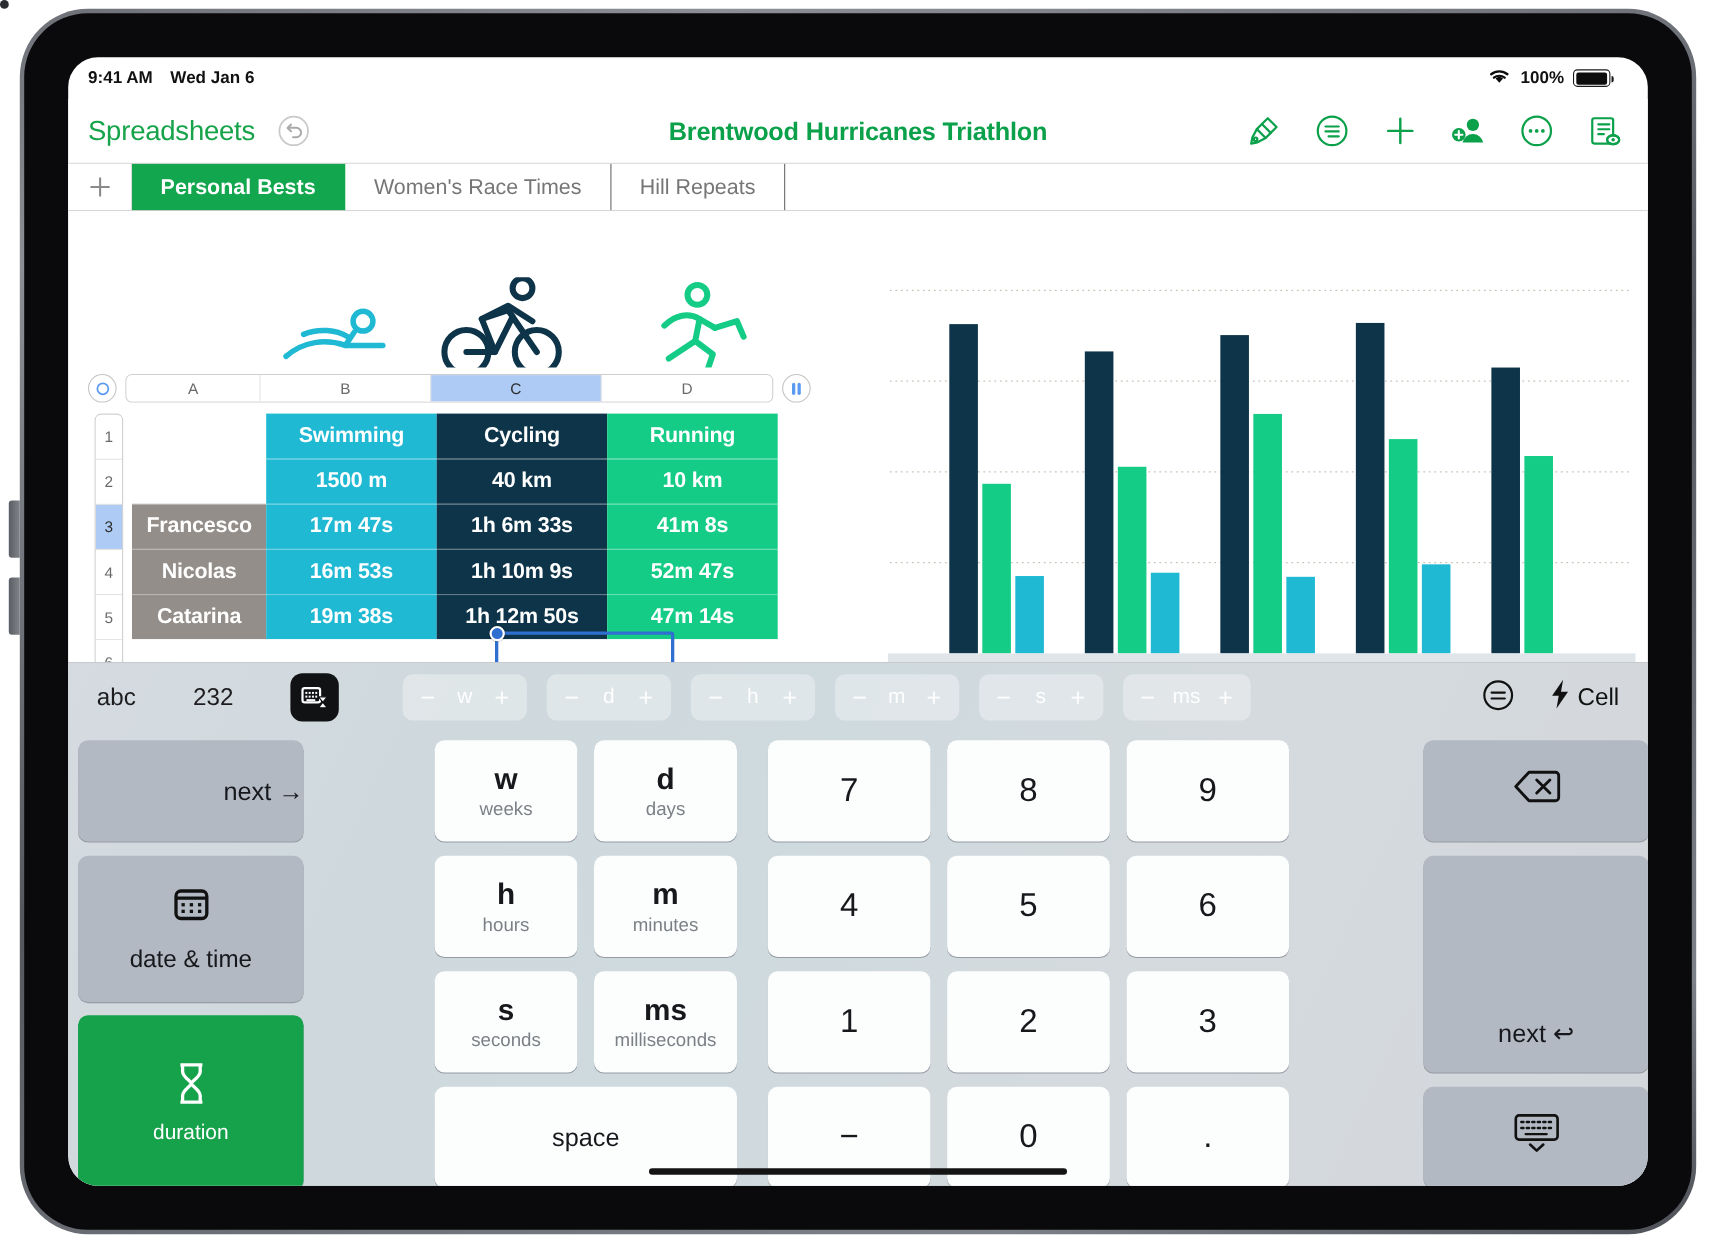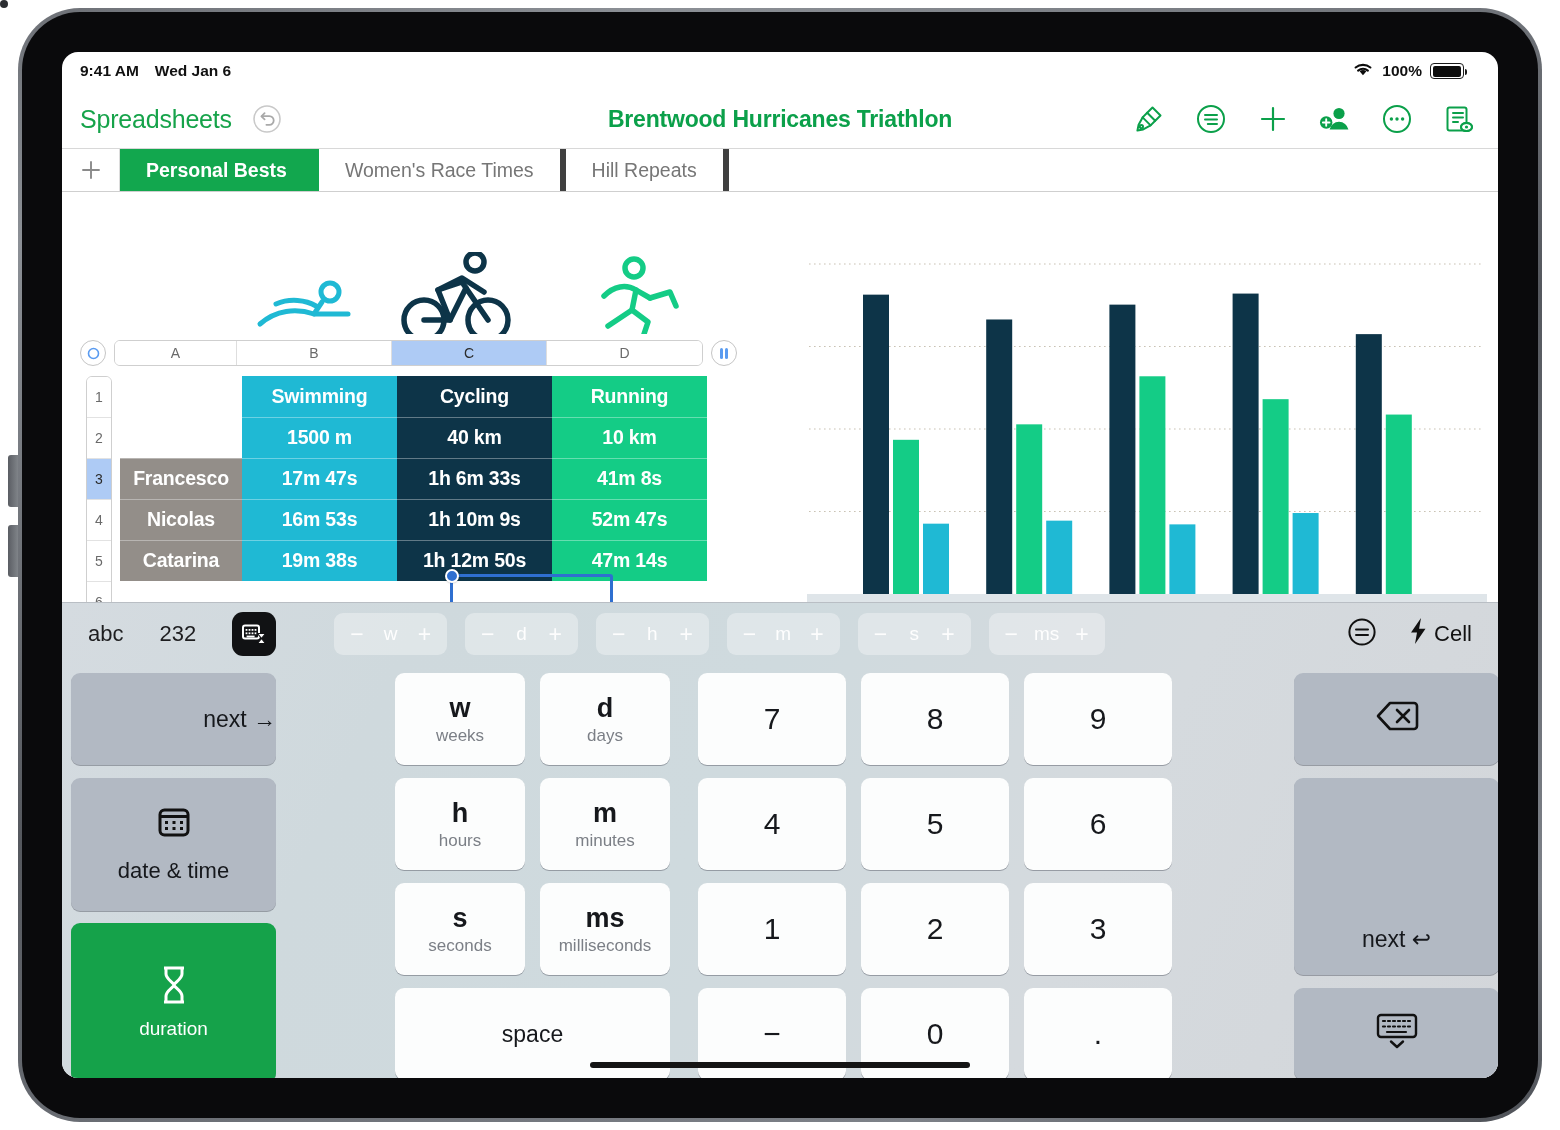--- a/index.html
+++ b/index.html
@@ -20,21 +20,21 @@
   }
   #device-bezel {
     position: absolute; left: 22px; top: 12px;
     width: 1516px; height: 1106px;
     border-radius: 58px;
     background: #0a0a0c;
   }
   #screen {
     position: absolute; left: 62px; top: 52px;
     width: 1436px; height: 1026px;
-    border-radius: 16px;
+    border-radius: 27px;
     background: #ffffff;
     overflow: hidden;
   }
   
   .side-btn { position:absolute; background: linear-gradient(90deg,#5a5d63,#808489); border-radius:2px; }
   #vol-up   { left: 8px; top: 455px; width: 10px; height: 52px; border-radius:3px 0 0 3px;}
   #vol-down { left: 8px; top: 525px; width: 10px; height: 52px; border-radius:3px 0 0 3px;}
   #mic-dot  { left: 32px; top: 440px; width: 8px; height: 8px; border-radius:50%; background:#2b2d31;}
 
   
@@ -74,21 +74,21 @@
     border-top:1px solid #d8d8d8; border-bottom:1px solid #cfcfcf;
     background:#fbfbfb;
   }
   #tab-add {
     width:58px; display:flex; align-items:center; justify-content:center;
     border-right:1px solid #dcdcdc; background:#fff; color:#8a8a8a;
   }
   .sheet-tab {
     display:flex; align-items:center; justify-content:center;
     padding:0 26px; font-size:19.5px; color:#767676;
-    border-right:6px solid #404040; background:#fff; white-space:nowrap;
+    border-right:1px solid #404040; background:#fff; white-space:nowrap;
   }
   .sheet-tab.active { background:#12a74e; color:#fff; font-weight:bold; border-right-color:#12a74e; }
   #tab-filler { flex:1; background:#fff; }
 
   
   #canvas { position:absolute; left:0; top:140px; width:1436px; height:410px; background:#fff; overflow:hidden; }
 
   
   #sport-icons { position:absolute; left:190px; top:60px; width:450px; height:82px; }
 
@@ -155,21 +155,21 @@
   
   #keyboard {
     position:absolute; left:0; top:550px; width:1436px; height:476px;
     background: linear-gradient(115deg,#d5dbe0 0%,#cfd9dd 22%,#cfdade 45%,#d5dade 70%,#d3d6da 100%);
     border-top:1px solid #b9bec4;
   }
   #kb-toolbar {
     position:absolute; left:0; top:0; width:1436px; height:62px;
     display:flex; align-items:center; padding:0 26px;
   }
-  #kb-tb-left { display:flex; align-items:center; gap:36px; }
+  #kb-tb-left { display:flex; align-items:center; gap:52px; }
   .kb-mode { font-size:22px; color:#1d1d1f; }
   #kb-duration-toggle {
     width:44px; height:44px; border-radius:11px; background:#111214;
     display:flex; align-items:center; justify-content:center;
   }
   #kb-steppers { display:flex; align-items:center; gap:18px; margin-left:58px; }
   .stepper {
     height:42px; border-radius:9px; background:rgba(255,255,255,0.34);
     display:flex; align-items:center; justify-content:center; gap:16px;
     padding:0 16px; color:#fefefe; font-size:19px;

